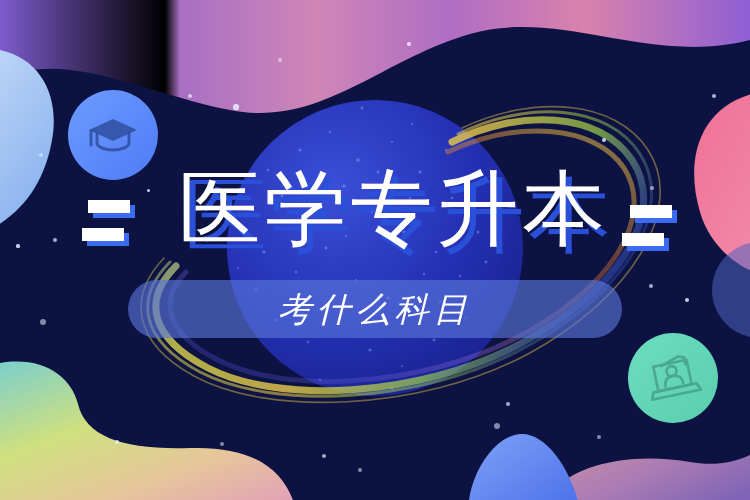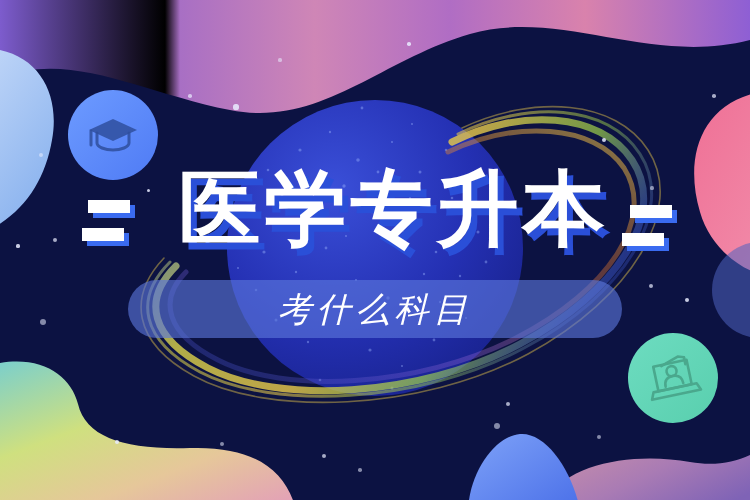--- a/index.html
+++ b/index.html
@@ -76,21 +76,21 @@
 
   
   .title {
     position: absolute;
     left: 0;
     right: 0;
     top: 168px;
     text-align: center;
     z-index: 30;
     font-size: 82px;
-    font-weight: bold;
+    font-weight: normal;
     line-height: 1;
     color: #ffffff;
     letter-spacing: 4px;
     text-shadow: 6px 7px 0 #2a4fd8;
     white-space: nowrap;
     margin-left: 37px;
   }
 
   
   .pill {

